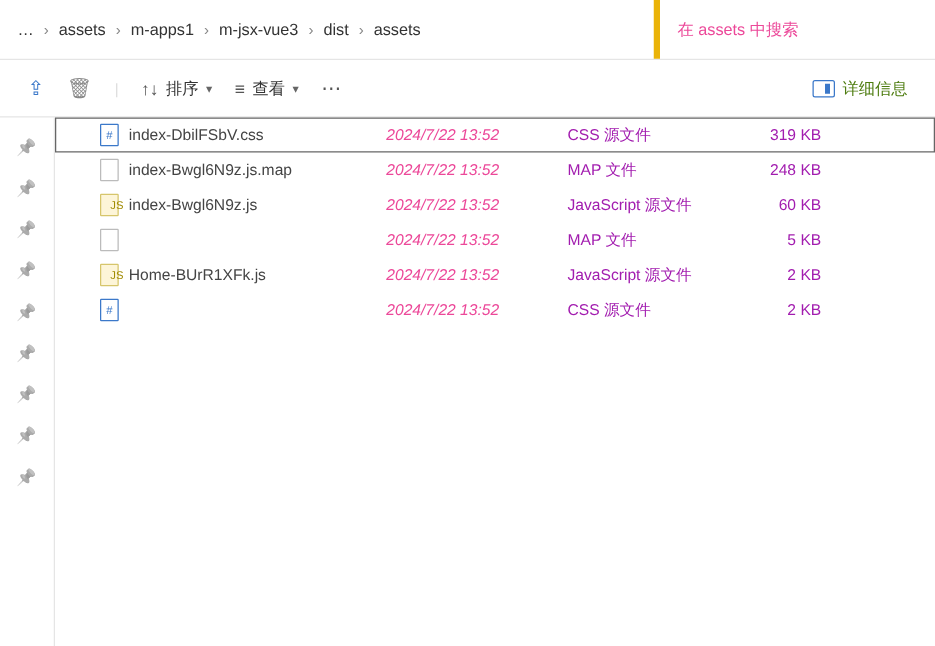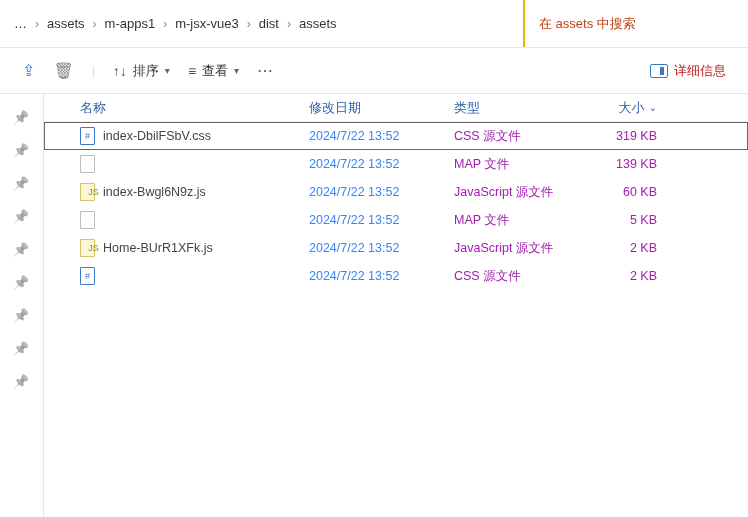--- a/index.html
+++ b/index.html
@@ -31,25 +31,25 @@
   cursor: default;
 }
 .crumb-sep {
   color: #888;
   padding: 0 2px;
   font-size: 12px;
 }
 .search-box {
   width: 225px;
   height: 100%;
-  border-left: 2px solid #eab308;
+  border-left: 5px solid #eab308;
   display: flex;
   align-items: center;
   padding: 0 14px;
-  color: #c2410c;
+  color: #ec4899;
   font-size: 13px;
 }
 .toolbar {
   height: 46px;
   display: flex;
   align-items: center;
   padding: 0 22px;
   border-bottom: 1px solid #e5e5e5;
   gap: 18px;
 }
@@ -67,21 +67,21 @@
   color: #333;
 }
 .tool-item .icon { color: #555; font-size: 14px; }
 .more-dots { color: #555; font-size: 16px; letter-spacing: 2px; }
 .toolbar-right {
   margin-left: auto;
   display: flex;
   align-items: center;
   gap: 6px;
   font-size: 13px;
-  color: #b91c1c;
+  color: #4d7c0f;
 }
 .detail-icon {
   width: 18px; height: 14px;
   border: 1.5px solid #3b78c9;
   border-radius: 2px;
   position: relative;
 }
 .detail-icon::after {
   content: "";
   position: absolute;
@@ -149,21 +149,21 @@
   background: #fff;
   position: relative;
   display: flex;
   align-items: center;
   justify-content: center;
   font-size: 9px;
   color: #666;
 }
 .ficon.css { color: #3b78c9; border-color:#3b78c9; }
 .ficon.js { background: #fdf5d8; border-color:#d6c56b; color:#a08a00;padding-left:12px; }
-.fdate { width: 145px; color: #3b82f6; }
+.fdate { width: 145px; color: #ec4899; font-style: italic; }
 .ftype { width: 130px; color: #a21caf; }
 .fsize { width: 85px; text-align: right; padding-right: 12px; color: #a21caf; }
 </style>
 </head>
 <body>
 
 <div class="top-bar">
   <div class="breadcrumb" id="breadcrumb">
       <span class="crumb">…</span>
       <span class="crumb-sep">›</span>
@@ -209,46 +209,38 @@
       <span class="pin" style="filter: grayscale(1); opacity: 0.55; font-size: 13px;">📌</span>
       <span class="pin" style="filter: grayscale(1); opacity: 0.55; font-size: 13px;">📌</span>
       <span class="pin" style="filter: grayscale(1); opacity: 0.55; font-size: 13px;">📌</span>
       <span class="pin" style="filter: grayscale(1); opacity: 0.55; font-size: 13px;">📌</span>
       <span class="pin" style="filter: grayscale(1); opacity: 0.55; font-size: 13px;">📌</span>
       <span class="pin" style="filter: grayscale(1); opacity: 0.55; font-size: 13px;">📌</span>
       <span class="pin" style="filter: grayscale(1); opacity: 0.55; font-size: 13px;">📌</span>
       <span class="pin" style="filter: grayscale(1); opacity: 0.55; font-size: 13px;">📌</span>
     </div>
   <div class="file-area">
-    <div class="headers">
-      <div class="col-name">名称</div>
-      <div class="col-date">修改日期</div>
-      <div class="col-type">类型</div>
-      <div class="col-size">
-        <span>大小</span>
-        <span class="size-arrow">⌄</span>
-      </div>
-    </div>
     <div id="file-list">
         <div class="file-row selected">
           <div class="fname">
             <span class="ficon css">#</span>
             <span>index-DbilFSbV.css</span>
           </div>
           <div class="fdate">2024/7/22 13:52</div>
           <div class="ftype">CSS 源文件</div>
           <div class="fsize">319 KB</div>
         </div>
         <div class="file-row">
           <div class="fname">
             <span class="ficon map"></span>
+            <span>index-Bwgl6N9z.js.map</span>
           </div>
           <div class="fdate">2024/7/22 13:52</div>
           <div class="ftype">MAP 文件</div>
-          <div class="fsize">139 KB</div>
+          <div class="fsize">248 KB</div>
         </div>
         <div class="file-row">
           <div class="fname">
             <span class="ficon js">JS</span>
             <span>index-Bwgl6N9z.js</span>
           </div>
           <div class="fdate">2024/7/22 13:52</div>
           <div class="ftype">JavaScript 源文件</div>
           <div class="fsize">60 KB</div>
         </div>

